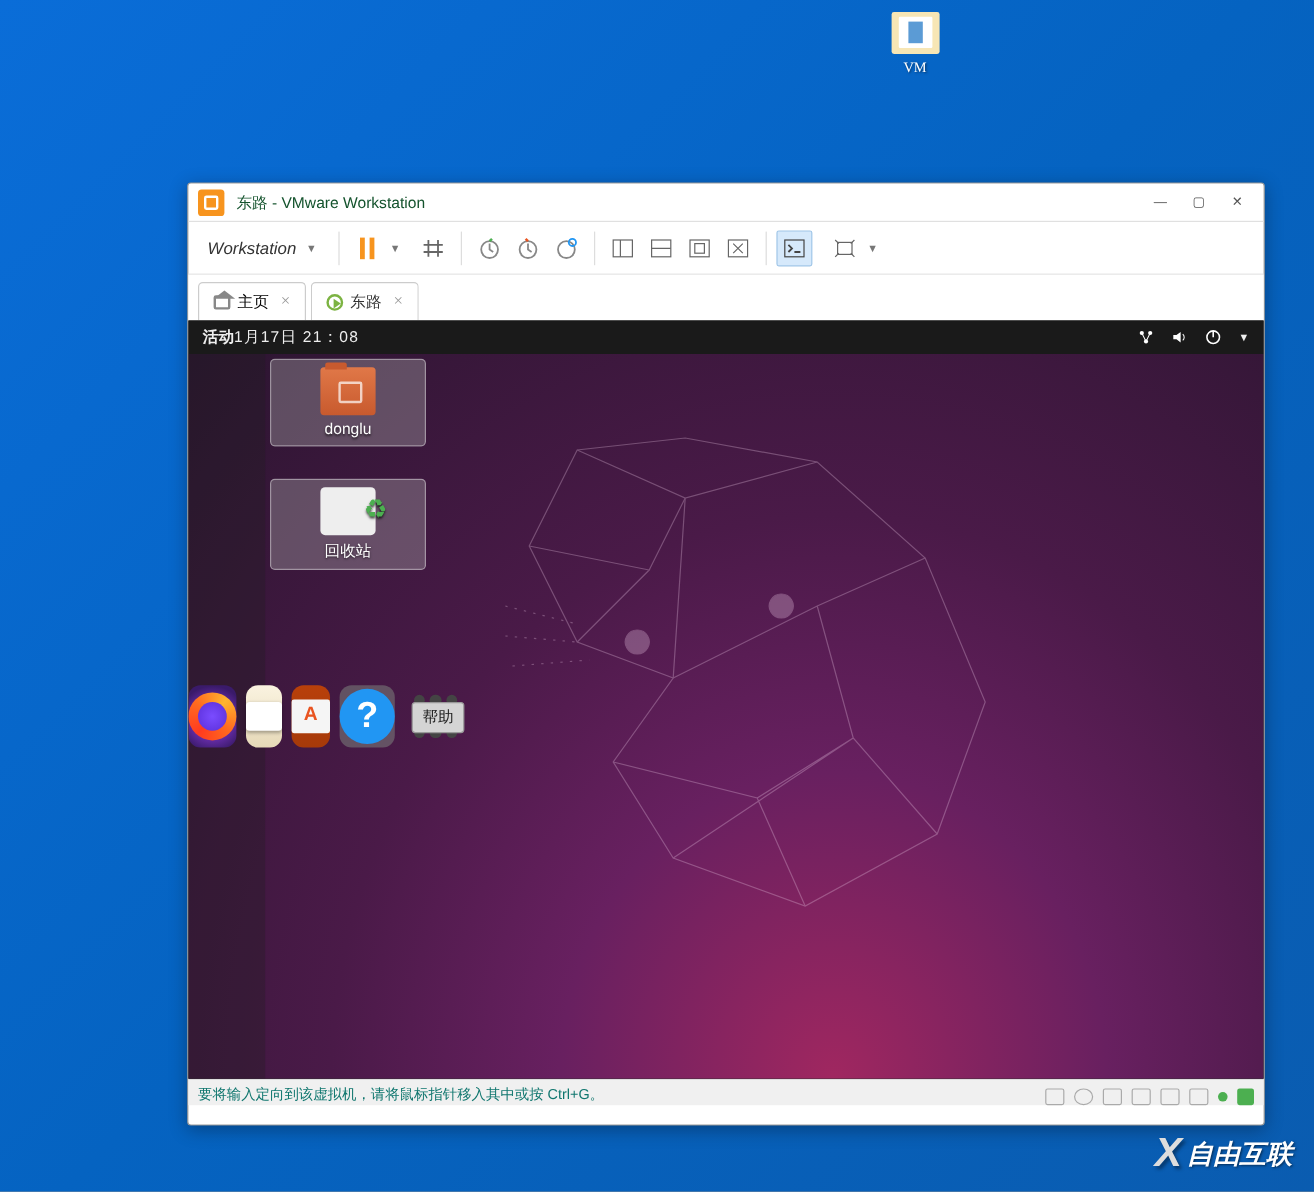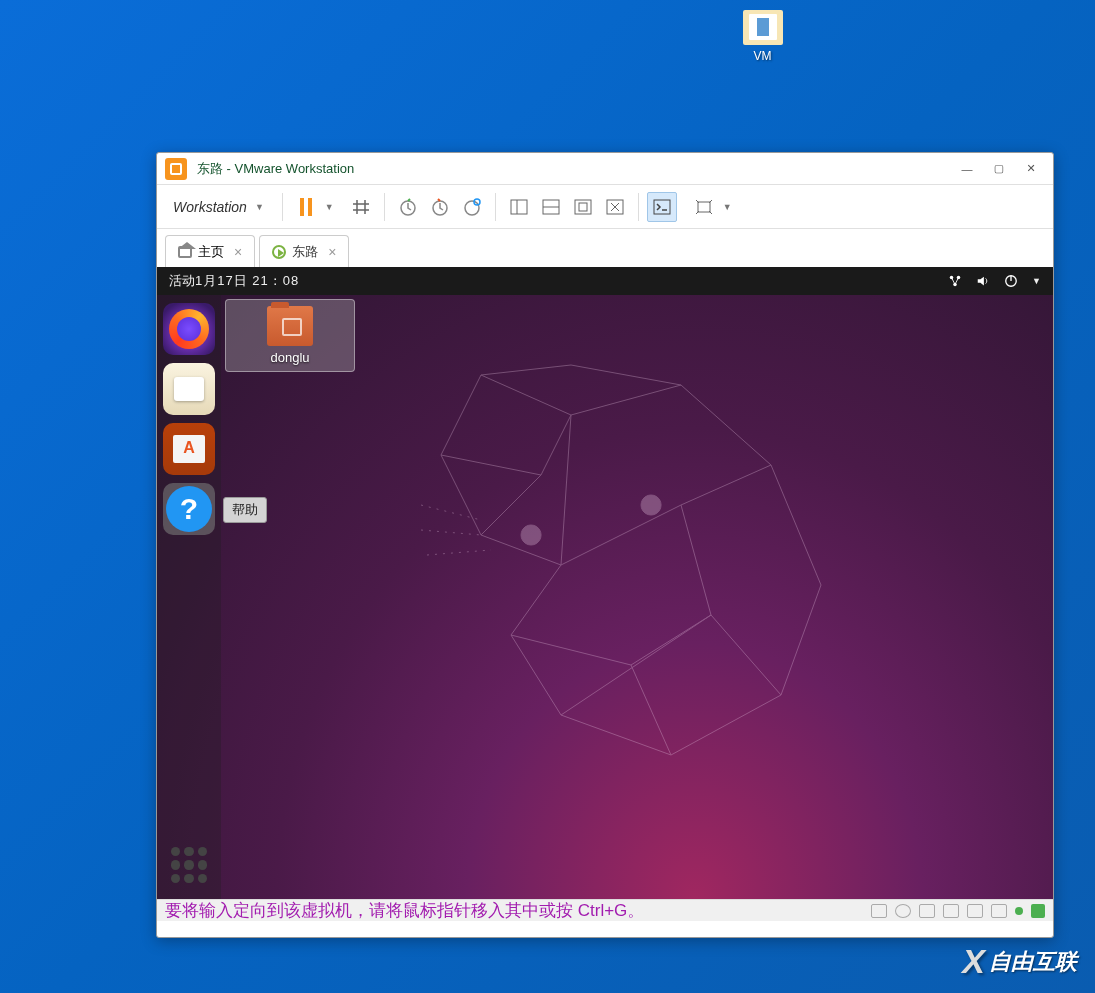--- a/index.html
+++ b/index.html
@@ -3,21 +3,21 @@
 <meta charset="utf-8">
 <style>
 * { box-sizing: border-box; margin: 0; padding: 0; }
 body {
   font-family: "Microsoft YaHei", "Segoe UI", sans-serif;
   width: 1095px; height: 993px;
   background: linear-gradient(135deg, #0a6dd8 0%, #0563c1 50%, #0a5cb0 100%);
   overflow: hidden; position: relative;
 }
 
-.desktop-icon { position: absolute; top: 10px; left: 725px; width: 75px; text-align: center; cursor: pointer; }
+.desktop-icon { position: absolute; top: 10px; left: 725px; width: 75px; text-align: center; cursor: pointer; font-family: Liberation Serif, serif; }
 .desktop-icon .icon-folder { width: 40px; height: 35px; margin: 0 auto;
   background: #f7e6b5; border-radius: 2px; position: relative; }
 .desktop-icon .icon-folder::before { content:""; position:absolute; top:4px; left:6px; width:28px; height:26px; background:#fff; border-radius:1px; }
 .desktop-icon .icon-folder::after { content:""; position:absolute; top:8px; left:14px; width:12px; height:18px; background:#5b9bd5; }
 .desktop-icon .lbl { color:#fff; font-size:12px; margin-top:4px; text-shadow:1px 1px 2px rgba(0,0,0,.5); }
 
 .vmware-window {
   position: absolute; top: 152px; left: 156px; width: 898px; height: 786px;
   background: #fff; border: 1px solid #999; border-radius: 3px;
   box-shadow: 0 3px 15px rgba(0,0,0,.3);
@@ -32,40 +32,40 @@
 
 .toolbar { height: 44px; display: flex; align-items: center; padding: 0 6px; border-bottom: 1px solid #e0e0e0; gap: 2px; }
 .toolbar .menu-btn { padding: 6px 10px; font-size: 14px; color: #333; display:flex; align-items:center; gap:6px; cursor:pointer;font-style:italic; }
 .toolbar .tb-divider { width:1px; height:28px; background:#ddd; margin:0 6px; }
 .toolbar .tb-btn { width: 30px; height: 30px; display:flex; align-items:center; justify-content:center; cursor:pointer; color:#666; position:relative; }
 .toolbar .tb-btn.active { background:#d6e9fb; border:1px solid #a0c6e8; border-radius:2px; }
 .toolbar .tb-btn.pause .p1, .toolbar .tb-btn.pause .p2 { width:4px; height:18px; background:#f7941e; margin:0 2px; display:inline-block; }
 .toolbar .drop-caret { font-size:9px; color:#777; margin-left:2px; }
 
 .tabs { height: 38px; display:flex; align-items:flex-end; padding: 0 8px 0 8px; background:#fff; }
-.tab { height:32px; padding:0 12px; display:flex; align-items:center; gap:6px; border:1px solid #ccc; border-bottom:none; border-top-left-radius:4px; border-top-right-radius:4px; margin-right:4px; font-size:13px; background:#fff; }
+.tab { height:32px; padding:0 12px; display:flex; align-items:center; gap:6px; border:1px solid #ccc; border-bottom:none; border-top-left-radius:4px; border-top-right-radius:4px; margin-right:4px; font-size:13px; background:#fff;font-family:Liberation Serif, serif; }
 .tab.active { background:#fff; color:#333; }
 .tab .tab-icon { width:16px; height:14px; display:inline-block; }
 .tab .tab-home { border:2px solid #888; border-radius:2px; position:relative; width:14px; height:12px; }
 .tab .tab-home::before { content:""; position:absolute; top:-6px; left:-2px; border-left:9px solid transparent; border-right:9px solid transparent; border-bottom:7px solid #888; }
 .tab .tab-vm { width:14px; height:14px; border-radius:50%; border:2px solid #7cb342; position:relative; }
 .tab .tab-vm::after { content:""; position:absolute; left:4px; top:2px; border-left:6px solid #7cb342; border-top:4px solid transparent; border-bottom:4px solid transparent; }
 .tab .tab-close { font-size:14px; color:#999; margin-left:4px; cursor:pointer; }
 
 .guest { height: 632px; background:#000; position:relative; overflow:hidden; }
 
 .ubuntu-topbar { height:28px; background:#1a1a1a; color:#eee; display:flex; align-items:center; padding:0 12px; font-size:13px; }
-.ubuntu-topbar .activities { flex:0 0 auto; }
+.ubuntu-topbar .activities { flex:0 0 auto;font-weight:bold; }
 .ubuntu-topbar .clock { flex:1; letter-spacing:1px; }
 .ubuntu-topbar .sys-tray { flex:0 0 auto; display:flex; gap:14px; align-items:center; font-size:12px; }
 .ubuntu-topbar .tray-ico { width:14px; height:14px; display:inline-block; }
 
 .ubuntu-body { height:604px; display:flex; background: radial-gradient(ellipse at 60% 100%, #a02760 0%, #682060 30%, #4a1a48 55%, #2b1530 100%); }
 
-.dock { width:64px; background:rgba(30,30,30,.3); display:flex; flex-direction:column; align-items:center; padding:8px 0; gap:8px; }
+.dock { width:64px; background:rgba(30,30,30,.3); display:flex; flex-direction:row; align-items:center; padding:8px 0; gap:8px; }
 .dock-item { width:52px; height:52px; border-radius:10px; display:flex; align-items:center; justify-content:center; cursor:pointer; position:relative; }
 .firefox-bg { background: radial-gradient(circle at 50% 55%, #a347ff 0%, #3a1a6a 80%); }
 .ff { width:40px; height:40px; border-radius:50%; background: conic-gradient(from 40deg, #ffb52e, #ff6a1f, #ff3b1f, #ff6a1f, #ffb52e); position:relative; }
 .ff::after { content:""; position:absolute; top:8px; left:8px; width:24px; height:24px; border-radius:50%; background: radial-gradient(circle, #7a4cff 0%, #5a2ed8 100%); }
 .files-bg { background: linear-gradient(#faf3e0, #e6d9b8); }
 .files-ico { width:30px; height:24px; background:#fff; border-radius:3px; box-shadow:0 1px 3px rgba(0,0,0,.3); }
 .sw-bg { background: linear-gradient(#b8400a, #a63a0a); }
 .sw-ico { width:32px; height:28px; background:#f5f5f5; position:relative; border-radius:2px; }
 .sw-ico::before { content:"A"; position:absolute; width:100%; text-align:center; top:4px; color:#e95420; font-weight:bold; font-size:16px; }
 .active-mark { background: rgba(120,120,120,.6); }
@@ -84,21 +84,21 @@
 .ditem.sel { background:rgba(180,180,180,.35); border:1px solid rgba(255,255,255,.4);}
 .ditem .dicon { width:46px; height:40px; margin:0 auto 4px; }
 .folder-orange { background: linear-gradient(#e07848, #c85a2e); border-radius:3px; position:relative; }
 .folder-orange::before { content:""; position:absolute; top:-4px; left:4px; width:18px; height:6px; background:#c85a2e; border-radius:2px 2px 0 0; }
 .home-overlay::after { content:""; position:absolute; top:12px; left:15px; width:16px; height:14px; border:2px solid rgba(255,255,255,.7); border-radius:2px; }
 .trash-ico { background:#eee; border-radius:4px; position:relative; }
 .trash-ico::after { content:"♻"; position:absolute; width:100%; top:6px; color:#4caf50; font-size:22px; text-align:center; }
 .archive-ico { background: linear-gradient(#f5c87a, #e5a84a); border-radius:3px; position:relative; }
 .archive-ico::after { content:""; position:absolute; top:14px; left:20px; width:6px; height:10px; background:#fff; }
 
-.status-bar { height: 22px; background:#f0f0f0; border-top:1px solid #ddd; display:flex; align-items:center; padding:0 8px; font-size:17px; color:#a21caf; }
+.status-bar { height: 22px; background:#f0f0f0; border-top:1px solid #ddd; display:flex; align-items:flex-end; padding:0 8px; font-size:12px; color:#0f766e; }
 .status-bar .status-text { flex:1; }
 .status-bar .status-icons { display:flex; gap:8px; align-items:center; }
 .status-bar .sico { width:16px; height:14px; border:1px solid #aaa; border-radius:2px; display:inline-block; }
 .status-bar .dot { width:8px; height:8px; border-radius:50%; background:#4caf50; display:inline-block; }
 .status-bar .sq-green { width:14px; height:14px; background:#4caf50; border-radius:2px; display:inline-block; }
 
 .watermark { position:absolute; right:18px; bottom:12px; z-index:10; display:flex; align-items:center; gap:4px; }
 .watermark .logo-x { font-size:34px; font-weight:900; color:#ddd; font-style:italic; text-shadow:2px 2px 3px rgba(0,0,0,.4); }
 .watermark .txt { color:#fff; font-size:22px; font-weight:bold; font-style:italic; text-shadow:1px 1px 2px rgba(0,0,0,.5); }
 </style>
@@ -280,20 +280,24 @@
             <path d="M110 170 a10 10 0 1 0 .1 0" fill="#e6c4e0"></path>
             <path d="M230 140 a10 10 0 1 0 .1 0" fill="#e6c4e0"></path>
             <path d="M0 150 L60 165 M0 175 L60 180 M6 200 L70 195" stroke-dasharray="2 6"></path>
           </g>
         </svg>
 
         <div class="ditem sel" style="top:4px;left:4px;">
           <div class="dicon folder-orange home-overlay"></div>
           <div>donglu</div>
         </div>
+        <div class="ditem sel" style="top:104px;left:4px;">
+          <div class="dicon trash-ico"></div>
+          <div>回收站</div>
+        </div>
       </div>
     </div>
   </div>
 
   <div class="status-bar">
     <div class="status-text">要将输入定向到该虚拟机，请将鼠标指针移入其中或按 Ctrl+G。</div>
     <div class="status-icons">
       <span class="sico"></span>
       <span class="sico" style="border-radius:50%"></span>
       <span class="sico"></span>

